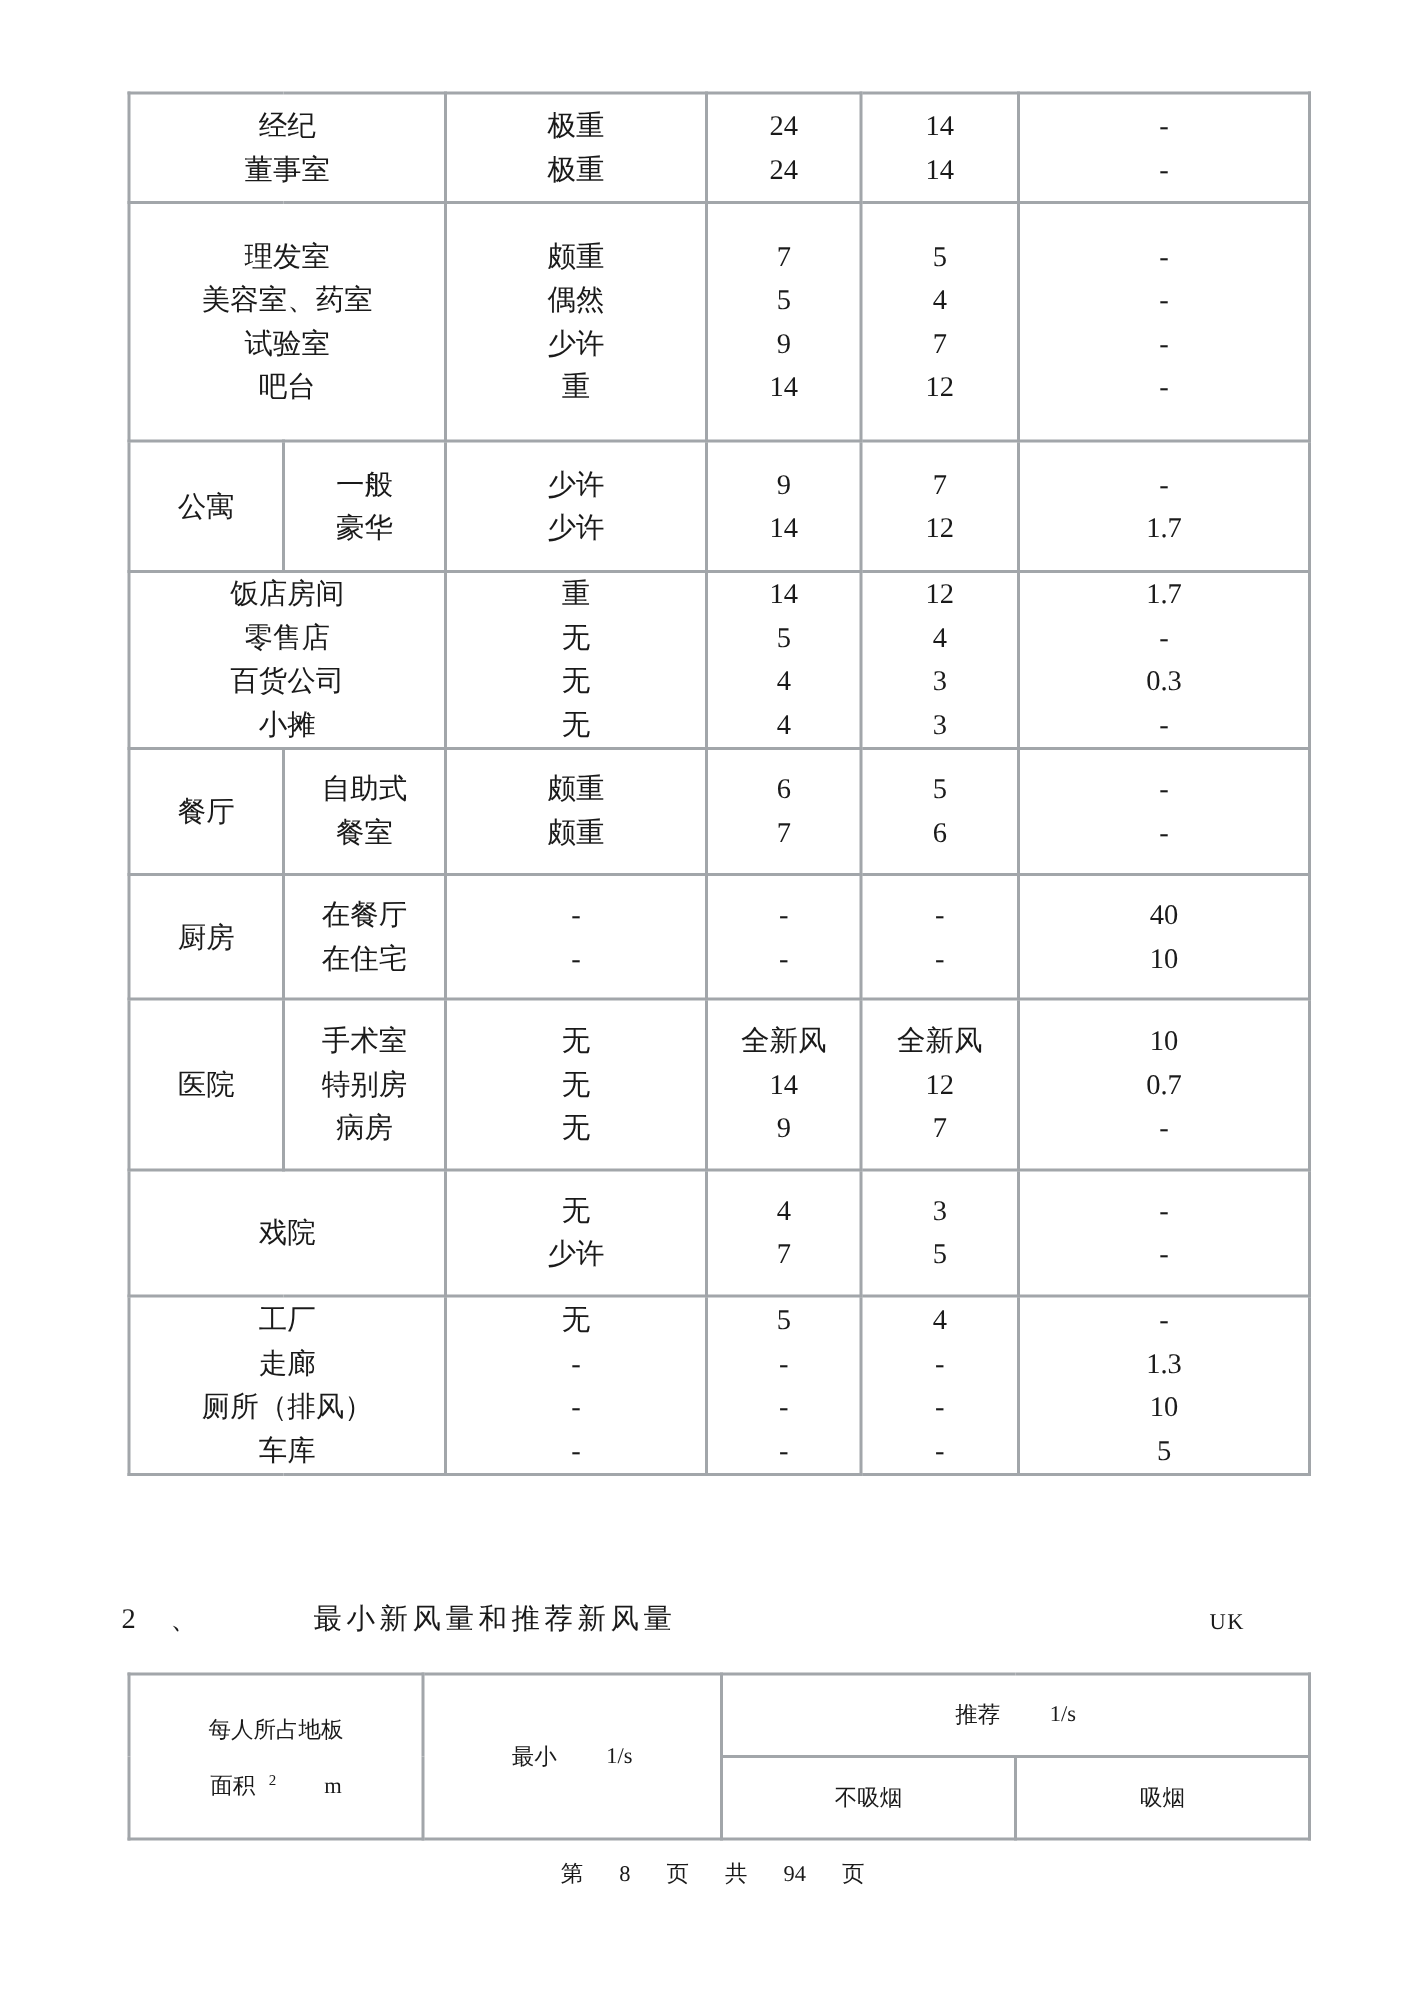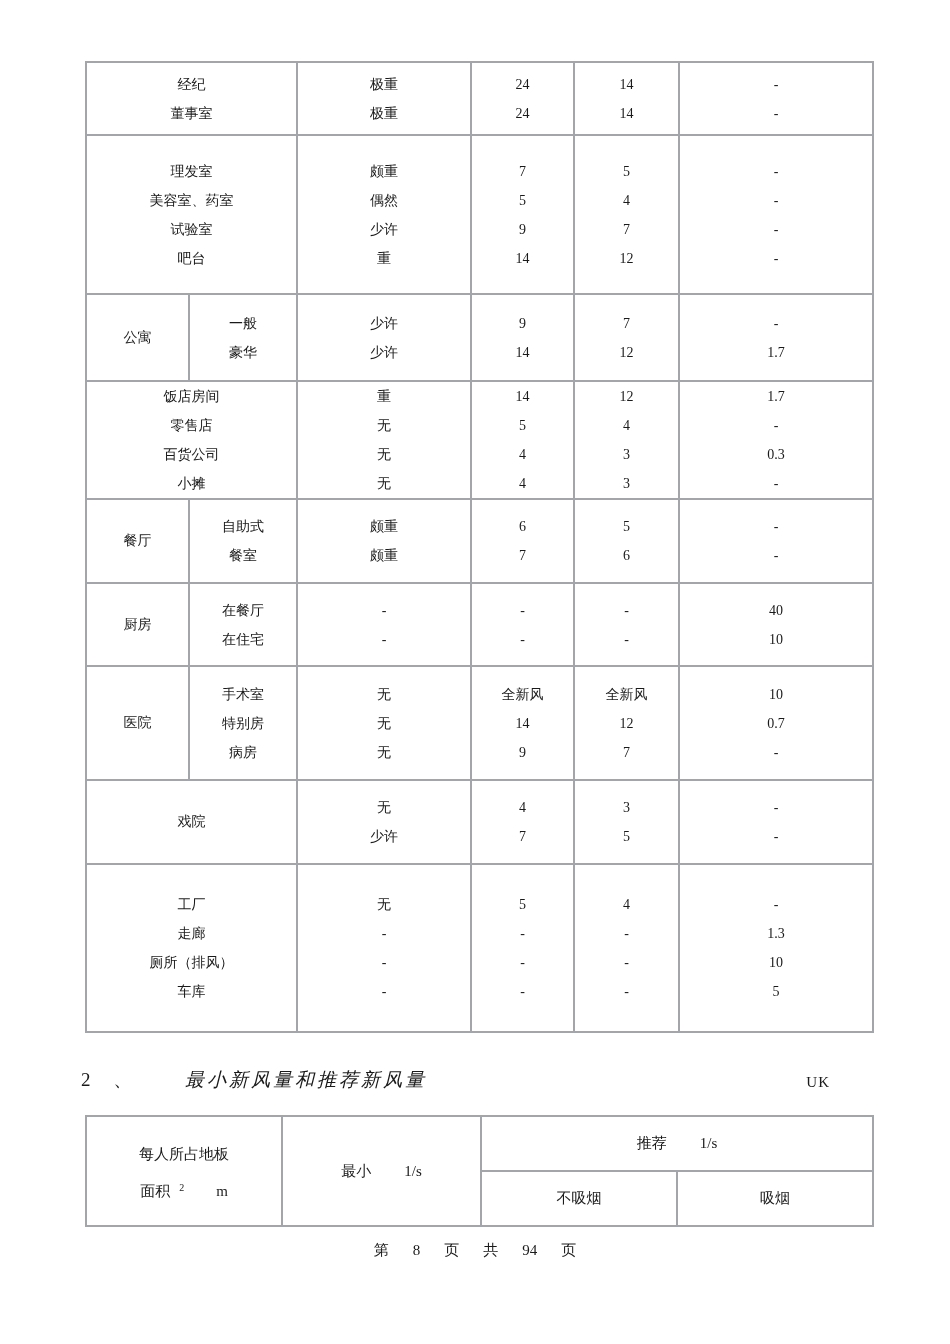--- a/index.html
+++ b/index.html
@@ -8,33 +8,33 @@
     font-family:"Liberation Serif","DejaVu Serif",serif;color:#1a1a1a;
     overflow:hidden;
   }
   
   table.main{
     position:absolute;left:85px;top:61px;width:787px;
     border-collapse:collapse;table-layout:fixed;
   }
   table.main td{
     border:2px solid #a2a6aa;padding:0;vertical-align:middle;
-    text-align:center;font-size:14px;
+    text-align:center;font-size:19px;
   }
   .stack{display:flex;flex-direction:column;justify-content:center;height:100%;}
   .ln{height:29px;line-height:29px;display:block;white-space:nowrap;}
   td.grp{font-size:15px;margin-top:16px;}
   
   .heading{
     position:absolute;left:85px;top:1066px;width:787px;height:28px;
     font-size:19px;line-height:28px;white-space:nowrap;
   }
   .heading .num{display:inline-block;margin-left:-4px;}
   .heading .punct{display:inline-block;margin-left:18px;}
-  .heading .ttl{display:inline-block;margin-left:48px;letter-spacing:3px;font-style:italic;}
+  .heading .ttl{display:inline-block;margin-left:72px;letter-spacing:3px;}
   .heading .uk{position:absolute;right:42px;top:2px;font-size:15px;letter-spacing:1px;margin-left:24px;}
   
   table.t2{
     position:absolute;left:85px;top:1115px;width:787px;
     border-collapse:collapse;table-layout:fixed;
   }
   table.t2 td{
     border:2px solid #a2a6aa;padding:0;vertical-align:middle;
     text-align:center;font-size:15px;
   }
@@ -354,21 +354,21 @@
     </div>
         </td>
     <td>
           <div class="stack">
       <span class="ln">-</span>
       <span class="ln">-</span>
     </div>
         </td>
   </tr>
 
-  <tr style="height:168px">
+  <tr style="height:119px">
     <td colspan="2">
           <div class="stack">
       <span class="ln">工厂</span>
       <span class="ln">走廊</span>
       <span class="ln">厕所（排风）</span>
       <span class="ln">车库</span>
     </div>
         </td>
     <td>
           <div class="stack">

